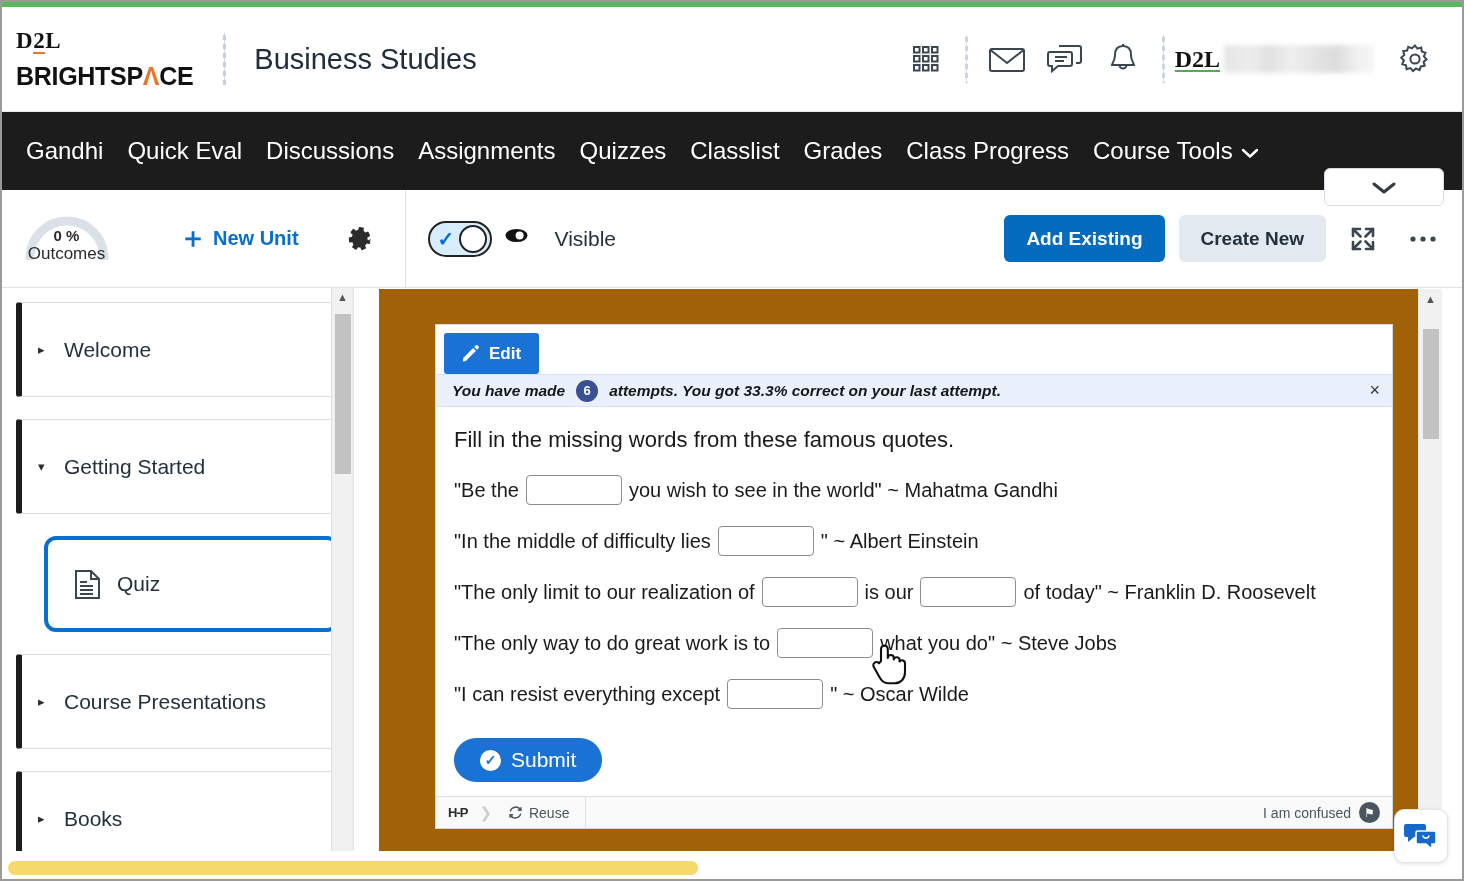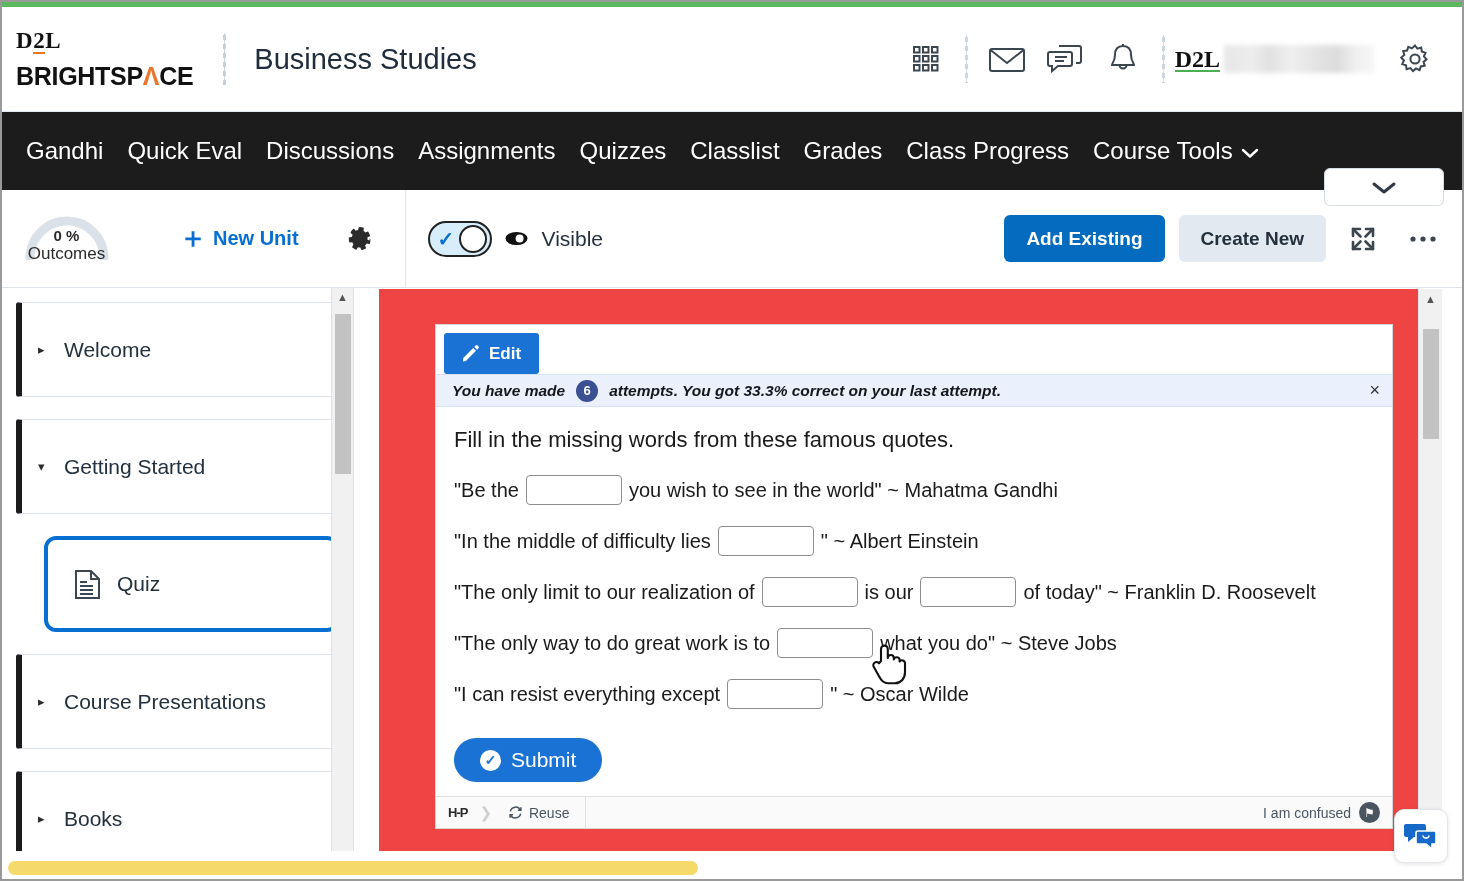--- a/index.html
+++ b/index.html
@@ -112,21 +112,21 @@
   .toggle {
     width: 64px; height: 36px; border-radius: 18px; border: 2px solid #222;
     background: #d8edfb; display: flex; align-items: center; padding: 0 3px;
     position: relative;
   }
   .toggle .check { color: #066fd1; font-size: 20px; font-weight: bold; margin-left: 5px; }
   .toggle .knob {
     width: 28px; height: 28px; border-radius: 50%; background: #fff; border: 2px solid #222;
     position: absolute; right: 3px; top: 2px;
   }
-  .eye-label { font-size: 21px; color: #23303d; display: flex; align-items: center; gap: 13px;}
+  .eye-label { font-size: 21px; color: #23303d; display: flex; align-items: flex-start; gap: 26px;}
   .btn-group { margin-left: auto; display: flex; align-items: center; gap: 14px; padding-right: 16px;}
   .btn {
     border-radius: 6px; font-size: 19px; font-weight: 700; padding: 0 22px;
     height: 47px; display: flex; align-items: center; justify-content: center;
     white-space: nowrap; border: none;
   }
   .btn-primary { background: #046bbf; color: #fff; }
   .btn-secondary { background: #e3e9f0; color: #23303d; }
   .icon-btn { color: #3b4650; width: 46px; height: 46px; display: flex; align-items: center; justify-content: center;}
   .collapse-chip {
@@ -161,21 +161,21 @@
   .sb-scroll .arrow-up {
     width: 100%; height: 18px; display: flex; align-items: center; justify-content: center;
     color: #555; font-size: 11px;
   }
   .sb-scroll .thumb {
     position: absolute; left: 3px; top: 26px; width: 16px; height: 160px; background: #c2c2c2;
   }
   
   .main {
     position: absolute; left: 377px; top: 287px; right: 44px; bottom: 28px;
-    background: #ef4444; overflow: hidden;
+    background: #a16207; overflow: hidden;
   }
   .h5p-card {
     position: absolute; left: 56px; top: 35px; width: 958px;
     border: 1px solid #d7d7d7; background: #fff;
   }
   .tabs { display: flex; padding: 8px 8px 0 8px; gap: 10px; background: #fff; }
   .tab {
     height: 41px; display: flex; align-items: center; gap: 10px; padding: 0 18px;
     font-size: 17px; font-weight: 700; border-radius: 3px;
   }

